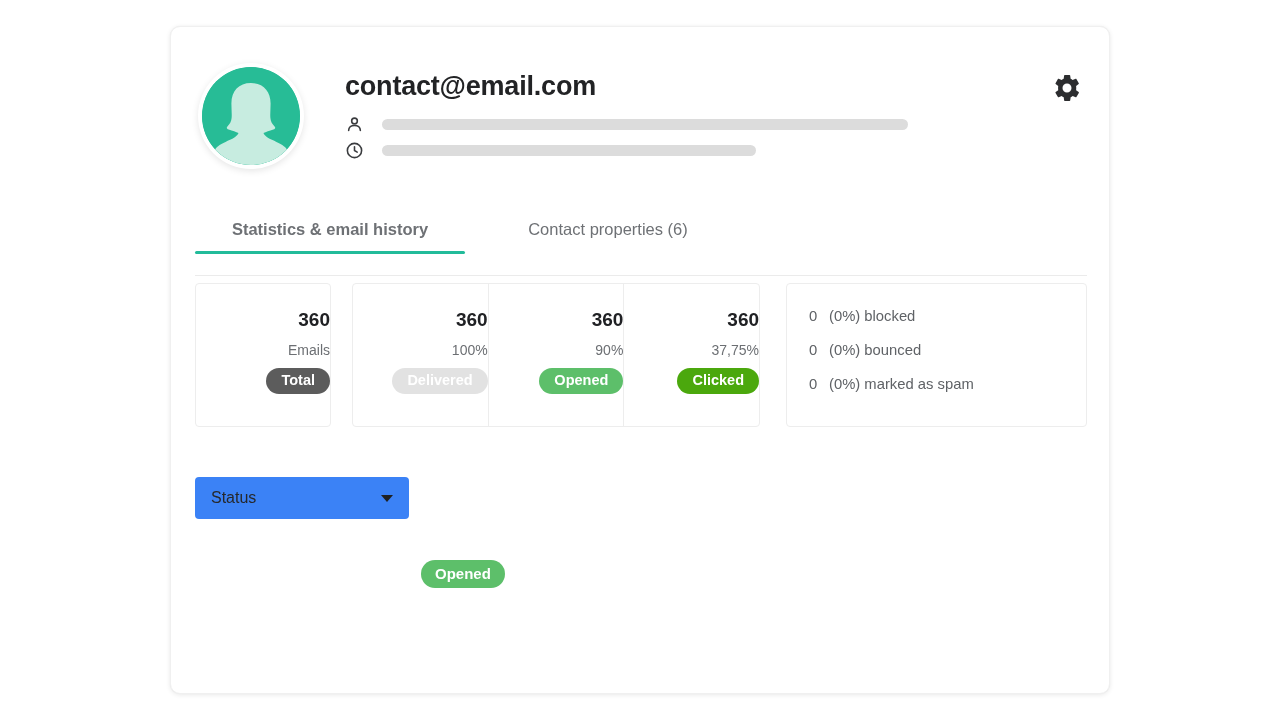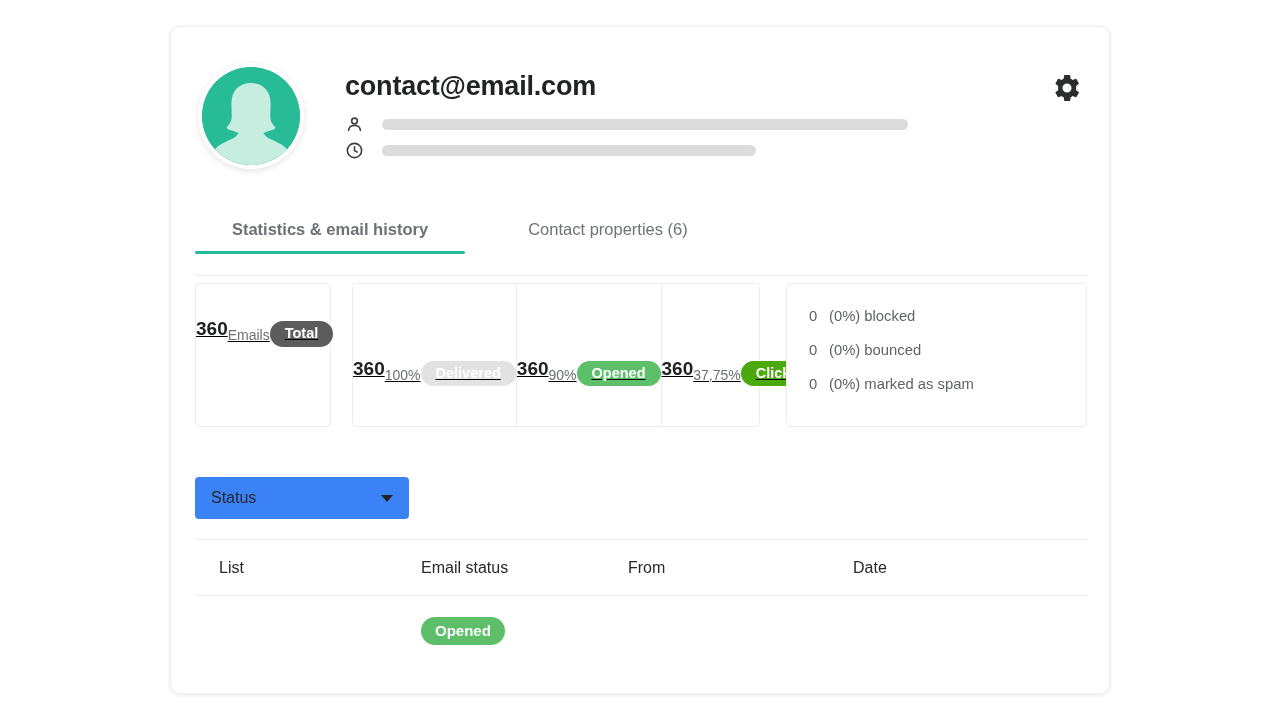--- a/index.html
+++ b/index.html
@@ -83,22 +83,22 @@
   .stats { position: absolute; left: 24px; top: 256px; width: 892px; height: 144px; }
   .panel {
     position: absolute; top: 0; height: 144px;
     background: #ffffff; border: 1px solid #ededed; border-radius: 4px;
   }
   .panel.total  { left: 0px;   width: 136px; }
   .panel.group  { left: 157px; width: 408px; display: flex; }
   .panel.notice { left: 591px; width: 301px; }
 
   .stat {
-    flex: 1; display: flex; flex-direction: row; align-items: center;
-    justify-content: flex-start; padding-top: 26px; text-decoration: underline;
+    flex: 1; display: flex; flex-direction: column; align-items: flex-end;
+    justify-content: flex-start; padding-top: 26px;
   }
   .panel.group .stat + .stat { border-left: 1px solid #ededed; }
   .stat-num { font-size: 19px; font-weight: bold; color: #202124; line-height: 1; }
   .stat-sub { font-size: 14px; color: #6c6f73; margin-top: 14px; line-height: 1; }
 
   .badge {
     margin-top: 11px; padding: 5px 15px 6px; border-radius: 13px;
     font-size: 14.5px; font-weight: bold; color: #ffffff; line-height: 1;
     white-space: nowrap;
   }
@@ -245,26 +245,20 @@
         </div>
       </div>
     </div>
 
     <div class="filter">
       <span class="filter-label">Status</span>
       <span class="caret"></span>
     </div>
 
     <div class="table">
-      <div class="thead">
-        <div class="th col-list">List</div>
-        <div class="th col-status">Email status</div>
-        <div class="th col-from">From</div>
-        <div class="th col-date">Date</div>
-      </div>
       <div class="trow">
         <div class="col-list">
           <span class="cell-bar"></span>
         </div>
         <div class="col-status">
           <span class="badge-row">Opened</span>
         </div>
         <div class="col-from">
           <span class="cell-bar"></span>
         </div>

